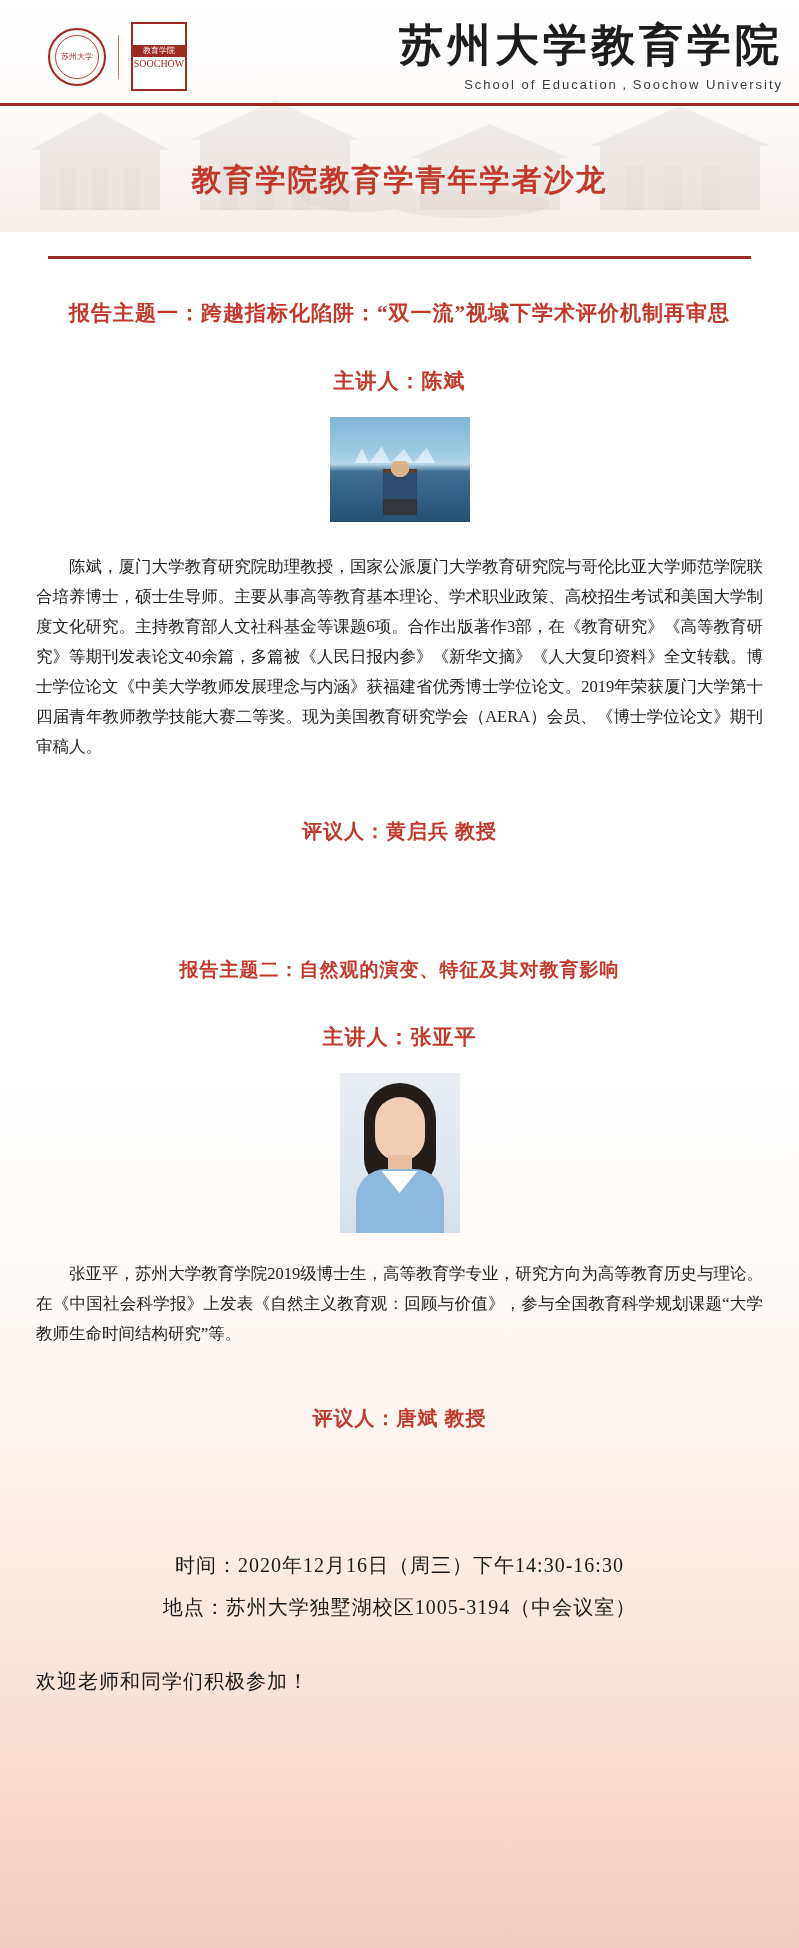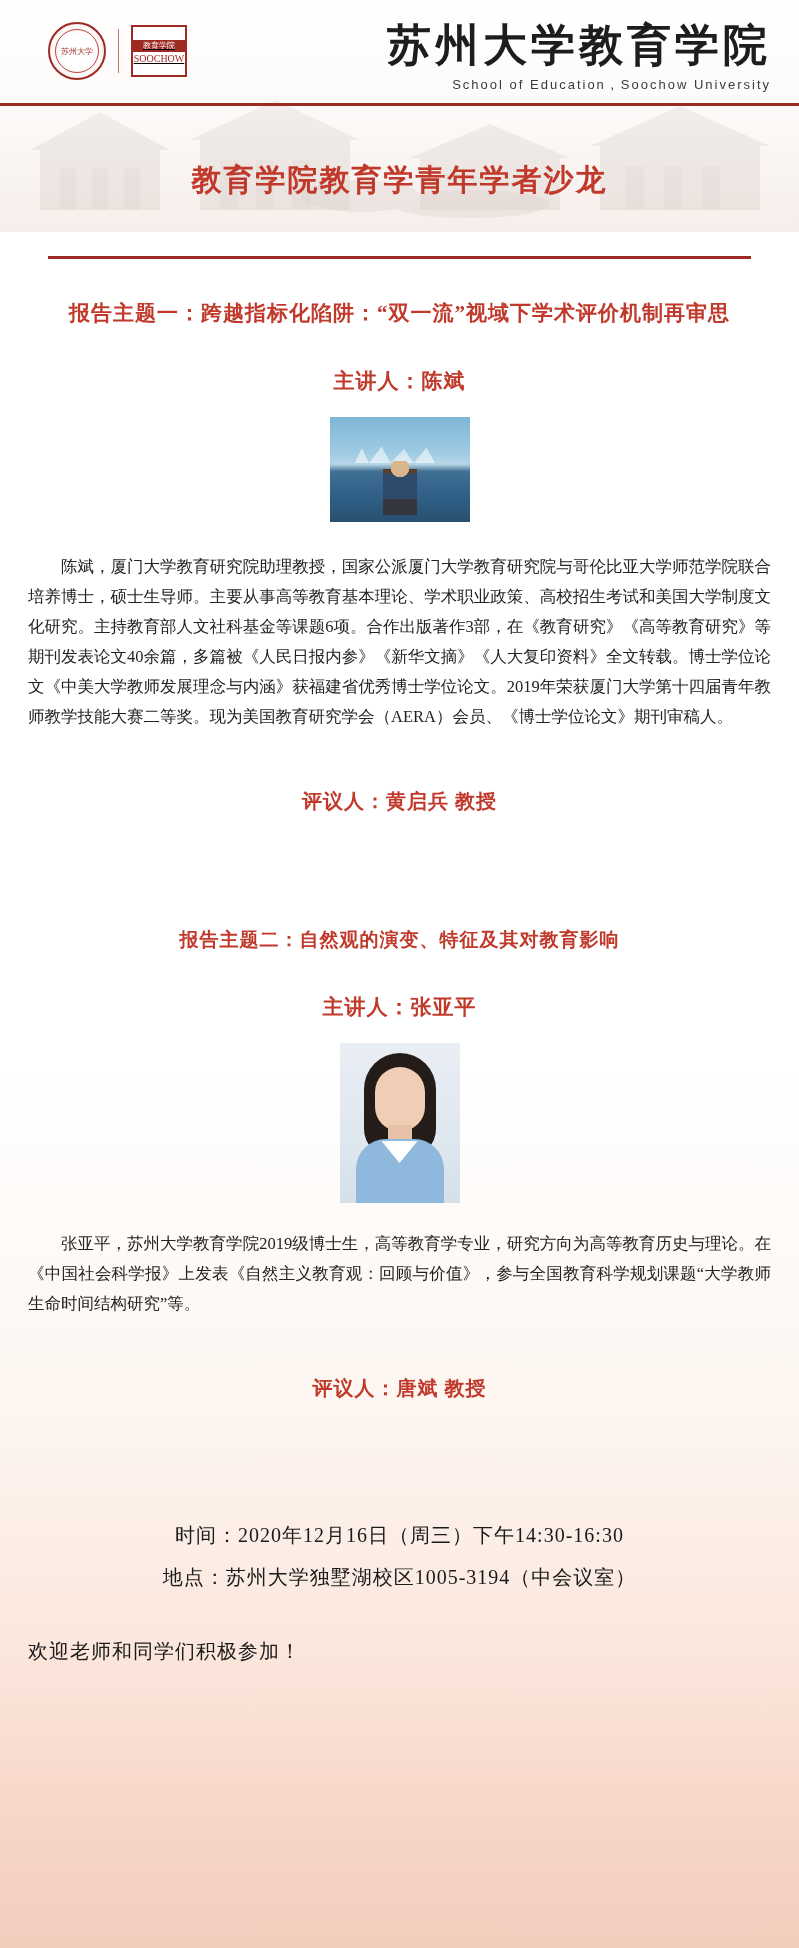--- a/index.html
+++ b/index.html
@@ -80,48 +80,47 @@
     font-family: "Liberation Serif", serif;
   }
   .logo-divider {
     width: 1px;
     height: 44px;
     background: #b9443b;
     opacity: .75;
   }
   .badge {
     width: 56px;
-    height: 52px;
+    height: 69px;
     border: 2px solid #9e2a24;
     background: #fff;
     display: flex;
     flex-direction: column;
     align-items: center;
     justify-content: center;
     box-sizing: border-box;
-    text-decoration: underline;
   }
   .badge-top {
     background: #9e2a24;
     color: #fff;
     font-size: 8px;
     width: 100%;
     text-align: center;
     line-height: 12px;
   }
   .badge-bot {
     color: #9e2a24;
     font-size: 10px;
     line-height: 9px;
     text-align: center;
     padding: 2px 1px 0 1px;
   }
   .school-mark {
     position: absolute;
-    right: 28px;
+    right: 16px;
     top: 20px;
     text-align: right;
     z-index: 3;
   }
   .school-cn {
     font-family: "Liberation Serif", "DejaVu Serif", serif;
     font-size: 44px;
     color: #1d1d1d;
     letter-spacing: 4px;
     font-weight: bold;
@@ -166,21 +165,21 @@
     width: 703px;
     height: 3px;
     background: #9e2a24;
     margin: 0 auto 0 auto;
     position: relative;
     z-index: 6;
   }
 
   
   .content {
-    padding: 0 28px;
+    padding: 0 36px;
     box-sizing: border-box;
     margin-top: 34px;
   }
   .topic {
     text-align: center;
     color: #c0392b;
     font-weight: bold;
     font-size: 21px;
     letter-spacing: 1px;
   }

